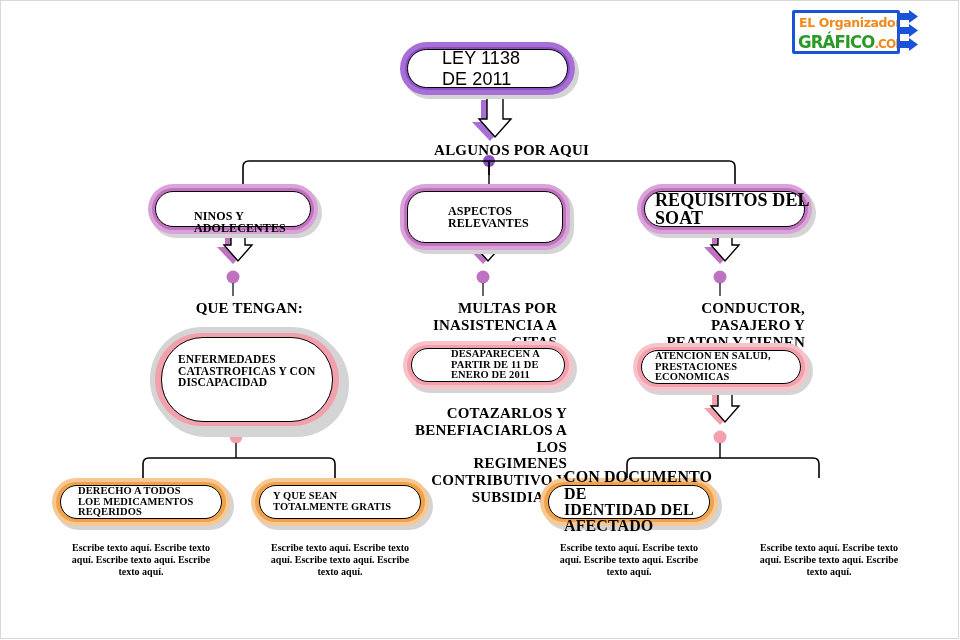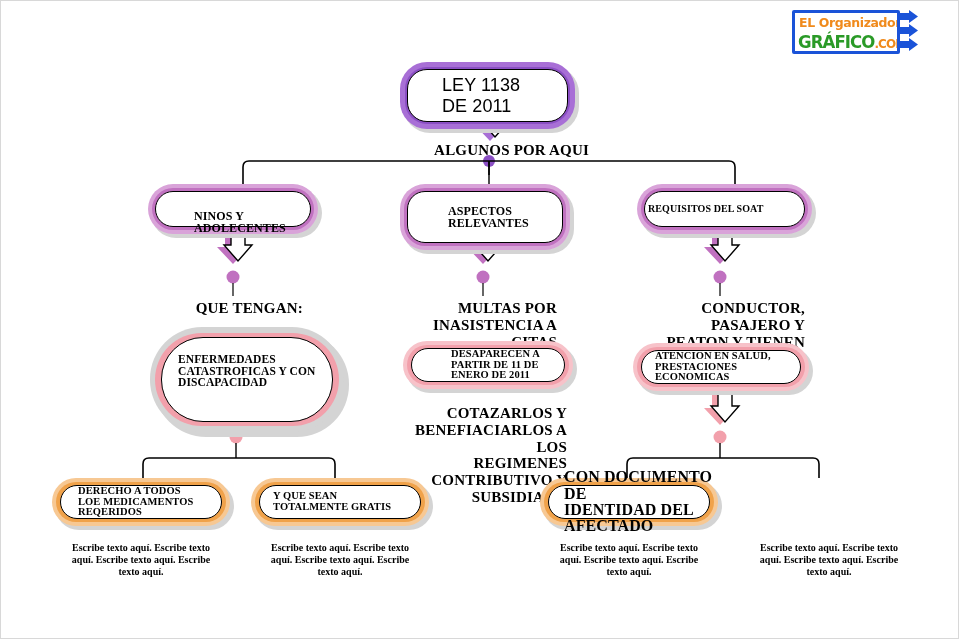--- a/index.html
+++ b/index.html
@@ -203,21 +203,21 @@
 
     <g>
       <path d="M712 388 L728 388 L728 408 L736 408 L720 425 L704 408 L712 408 Z" fill="#f2a0ab"></path>
       <path d="M718 386 L732 386 L732 406 L739 406 L725 422 L711 406 L718 406 Z" fill="#ffffff" stroke="#000000" stroke-width="1.4"></path>
     </g>
     <circle cx="720" cy="437" r="6.5" fill="#f2a0ab"></circle>
     <path d="M720 443 L720 458" stroke="#000000" stroke-width="1.4" fill="none"></path>
     <path d="M627 478 L627 464 Q627 458 633 458 L813 458 Q819 458 819 464 L819 478" stroke="#000000" stroke-width="1.6" fill="none"></path>
   </svg>
 
-  <div class="node" id="n-root" style="left:400px; top:62px; width:175px; height:67px;">
+  <div class="node" id="n-root" style="left:400px; top:42px; width:175px; height:53px;">
     <div class="shadow" style="border-radius:27px;"></div>
     <div class="band" style="left:0;top:0;right:0;bottom:0;background:#a86fd6;border-radius:27px;"></div>
     <div class="band" style="left:5px;top:5px;right:5px;bottom:5px;background:#8b4fc4;border-radius:22px;"></div>
     <div class="inner" style="left:7px;top:7px;right:7px;bottom:7px;border-radius:20px;"></div>
     <div class="label" style="margin-left:42px; font-family:'Liberation Sans', sans-serif; font-weight:normal; font-size:18px; line-height:1.12;">LEY 1138
 DE 2011</div>
   </div>
   <div class="caption" style="left:389px; top:142px; width:200px;">ALGUNOS POR AQUI</div>
 
   <div class="node" style="left:148px; top:184px; width:170px; height:50px;align-items:flex-end;">
@@ -286,21 +286,21 @@
 BENEFIACIARLOS A LOS
 REGIMENES
 CONTRIBUTIVO Y
 SUBSIDIADO</div>
 
   <div class="node" style="left:637px; top:184px; width:175px; height:50px;">
     <div class="shadow" style="border-radius:25px;"></div>
     <div class="band" style="left:0;top:0;right:0;bottom:0;background:#d9a3d9;border-radius:25px;"></div>
     <div class="band" style="left:4px;top:4px;right:4px;bottom:4px;background:#c071c0;border-radius:21px;"></div>
     <div class="inner" style="left:7px;top:7px;right:7px;bottom:7px;border-radius:18px;"></div>
-    <div class="label" style="margin-left:11px; font-size:10px;">REQUISITOS DEL SOAT</div>
+    <div class="label" style="margin-left:18px; font-size:18px;">REQUISITOS DEL SOAT</div>
   </div>
   <div class="caption" style="left:643px; top:300px; width:162px;">CONDUCTOR, PASAJERO Y
 PEATON Y TIENEN
 DERECHO A:</div>
 
   <div class="node" style="left:633px; top:343px; width:176px; height:48px;">
     <div class="shadow" style="border-radius:24px;"></div>
     <div class="band" style="left:0;top:0;right:0;bottom:0;background:#f7c2c9;border-radius:24px;"></div>
     <div class="band" style="left:4px;top:4px;right:4px;bottom:4px;background:#f2a0ab;border-radius:20px;"></div>
     <div class="inner" style="left:8px;top:7px;right:8px;bottom:7px;border-radius:17px;"></div>

